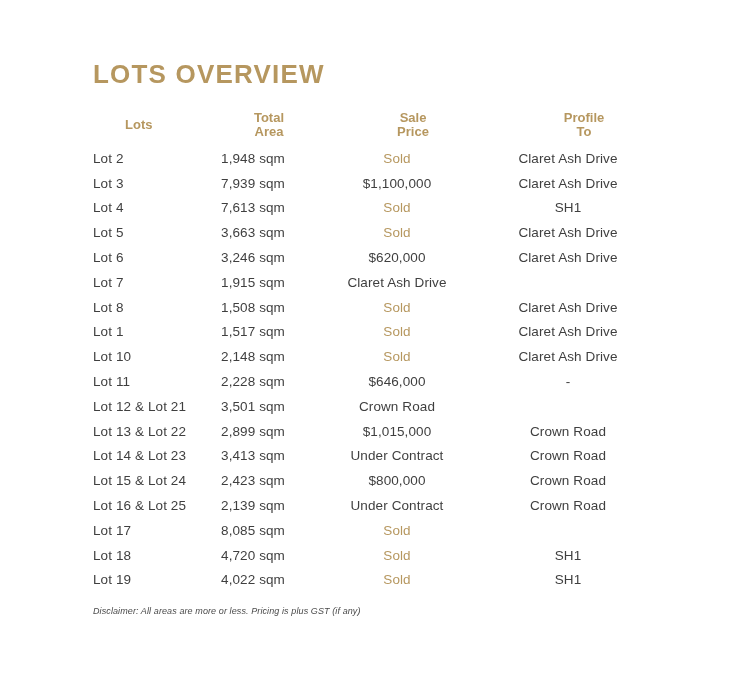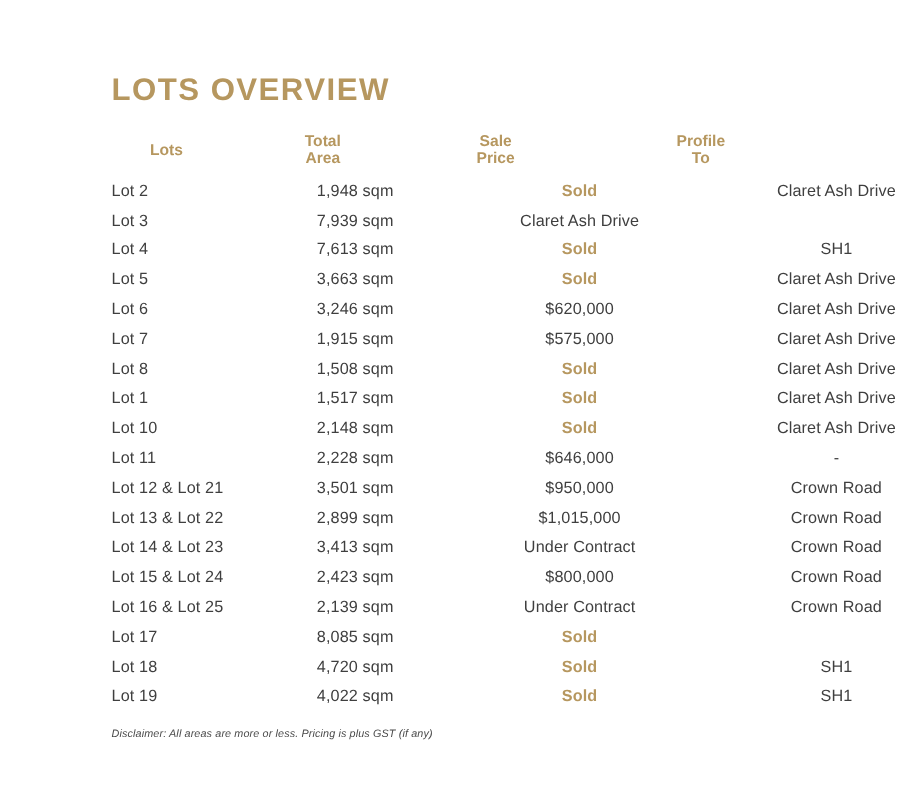--- a/index.html
+++ b/index.html
@@ -45,27 +45,26 @@
     line-height: 1.08;
     white-space: pre-line;
     text-align: center;
     padding-left: 32px;
   }
   .tbody { margin-top: 5px; }
   .tr {
     height: 24.8px;
     align-items: center;
     font-size: 13.5px;
-    gap: 43px;
   }
   .td { text-align: center; letter-spacing: 0.1px; }
   .col-lot { text-align: left; }
   .td.sold {
     color: var(--accent, #b6975f);
-    font-weight: 700;
+    font-weight: 400;
   }
   .disclaimer {
     position: absolute;
     left: 93px;
     top: 606px;
     margin: 0;
     font-size: 9px;
     letter-spacing: 0.1px;
     color: #4a4a4a;
     font-style: italic;
@@ -91,20 +90,21 @@
   <div class="tr">
     <div class="td col-lot">Lot 2</div>
     <div class="td col-area">1,948 sqm</div>
     <div class="td col-price sold">Sold</div>
     <div class="td col-profile">Claret Ash Drive</div>
   </div>
 
   <div class="tr">
     <div class="td col-lot">Lot 3</div>
     <div class="td col-area">7,939 sqm</div>
+    <div class="td col-price">$1,100,000</div>
     <div class="td col-profile">Claret Ash Drive</div>
   </div>
 
   <div class="tr">
     <div class="td col-lot">Lot 4</div>
     <div class="td col-area">7,613 sqm</div>
     <div class="td col-price sold">Sold</div>
     <div class="td col-profile">SH1</div>
   </div>
 
@@ -118,21 +118,20 @@
   <div class="tr">
     <div class="td col-lot">Lot 6</div>
     <div class="td col-area">3,246 sqm</div>
     <div class="td col-price">$620,000</div>
     <div class="td col-profile">Claret Ash Drive</div>
   </div>
 
   <div class="tr">
     <div class="td col-lot">Lot 7</div>
     <div class="td col-area">1,915 sqm</div>
-    <div class="td col-price">$575,000</div>
     <div class="td col-profile">Claret Ash Drive</div>
   </div>
 
   <div class="tr">
     <div class="td col-lot">Lot 8</div>
     <div class="td col-area">1,508 sqm</div>
     <div class="td col-price sold">Sold</div>
     <div class="td col-profile">Claret Ash Drive</div>
   </div>
 
@@ -153,21 +152,20 @@
   <div class="tr">
     <div class="td col-lot">Lot 11</div>
     <div class="td col-area">2,228 sqm</div>
     <div class="td col-price">$646,000</div>
     <div class="td col-profile">-</div>
   </div>
 
   <div class="tr">
     <div class="td col-lot">Lot 12 &amp; Lot 21</div>
     <div class="td col-area">3,501 sqm</div>
-    <div class="td col-price">$950,000</div>
     <div class="td col-profile">Crown Road</div>
   </div>
 
   <div class="tr">
     <div class="td col-lot">Lot 13 &amp; Lot 22</div>
     <div class="td col-area">2,899 sqm</div>
     <div class="td col-price">$1,015,000</div>
     <div class="td col-profile">Crown Road</div>
   </div>
 

